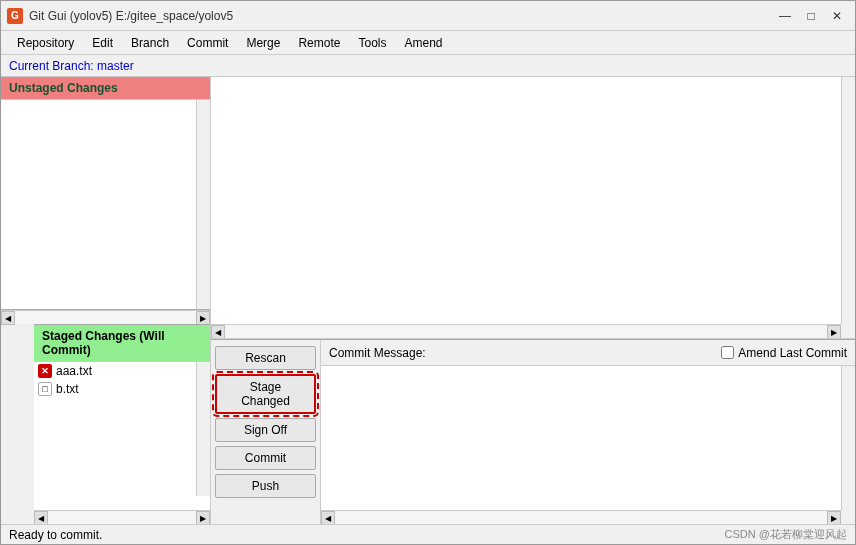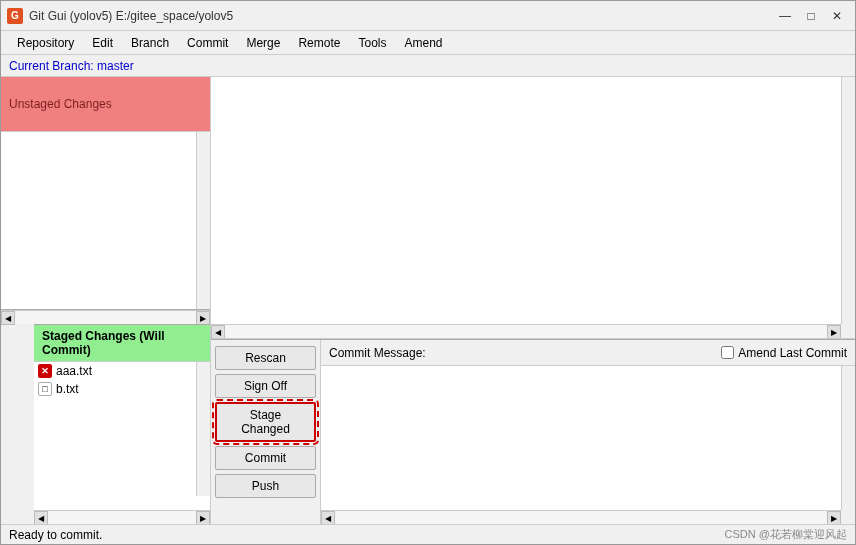--- a/index.html
+++ b/index.html
@@ -117,24 +117,24 @@
 
     
     .unstaged-section {
       display: flex;
       flex-direction: column;
       flex: 1;
       min-height: 0;
     }
     .section-header-unstaged {
       background: #f08080;
-      padding: 20px 8px;
-      font-size: 12px;
-      font-weight: normal;
-      color: #7f1d1d;
+      padding: 4px 8px;
+      font-size: 12px;
+      font-weight: bold;
+      color: #14532d;
       border-bottom: 1px solid #ccc;
     }
     .file-list {
       flex: 1;
       overflow: auto;
       background: white;
       border-bottom: 1px solid #aaa;
       position: relative;
     }
     .scrollbar-placeholder {
@@ -475,22 +475,22 @@
             <div class="scroll-arrow">▶</div>
           </div>
         </div>
         <div class="diff-corner"></div>
       </div>
 
       <div class="commit-section">
 
         <div class="buttons-panel">
           <button class="action-btn">Rescan</button>
+          <button class="action-btn stage-changed-btn">Stage Changed</button>
           <button class="action-btn">Sign Off</button>
-          <button class="action-btn stage-changed-btn">Stage Changed</button>
           <button class="action-btn">Commit</button>
           <button class="action-btn">Push</button>
         </div>
 
         <div class="commit-message-area">
           <div class="commit-message-header">
             <span class="commit-message-label">Commit Message:</span>
             <div class="amend-check">
               <input type="checkbox" style="">
               <span>Amend Last Commit</span>

